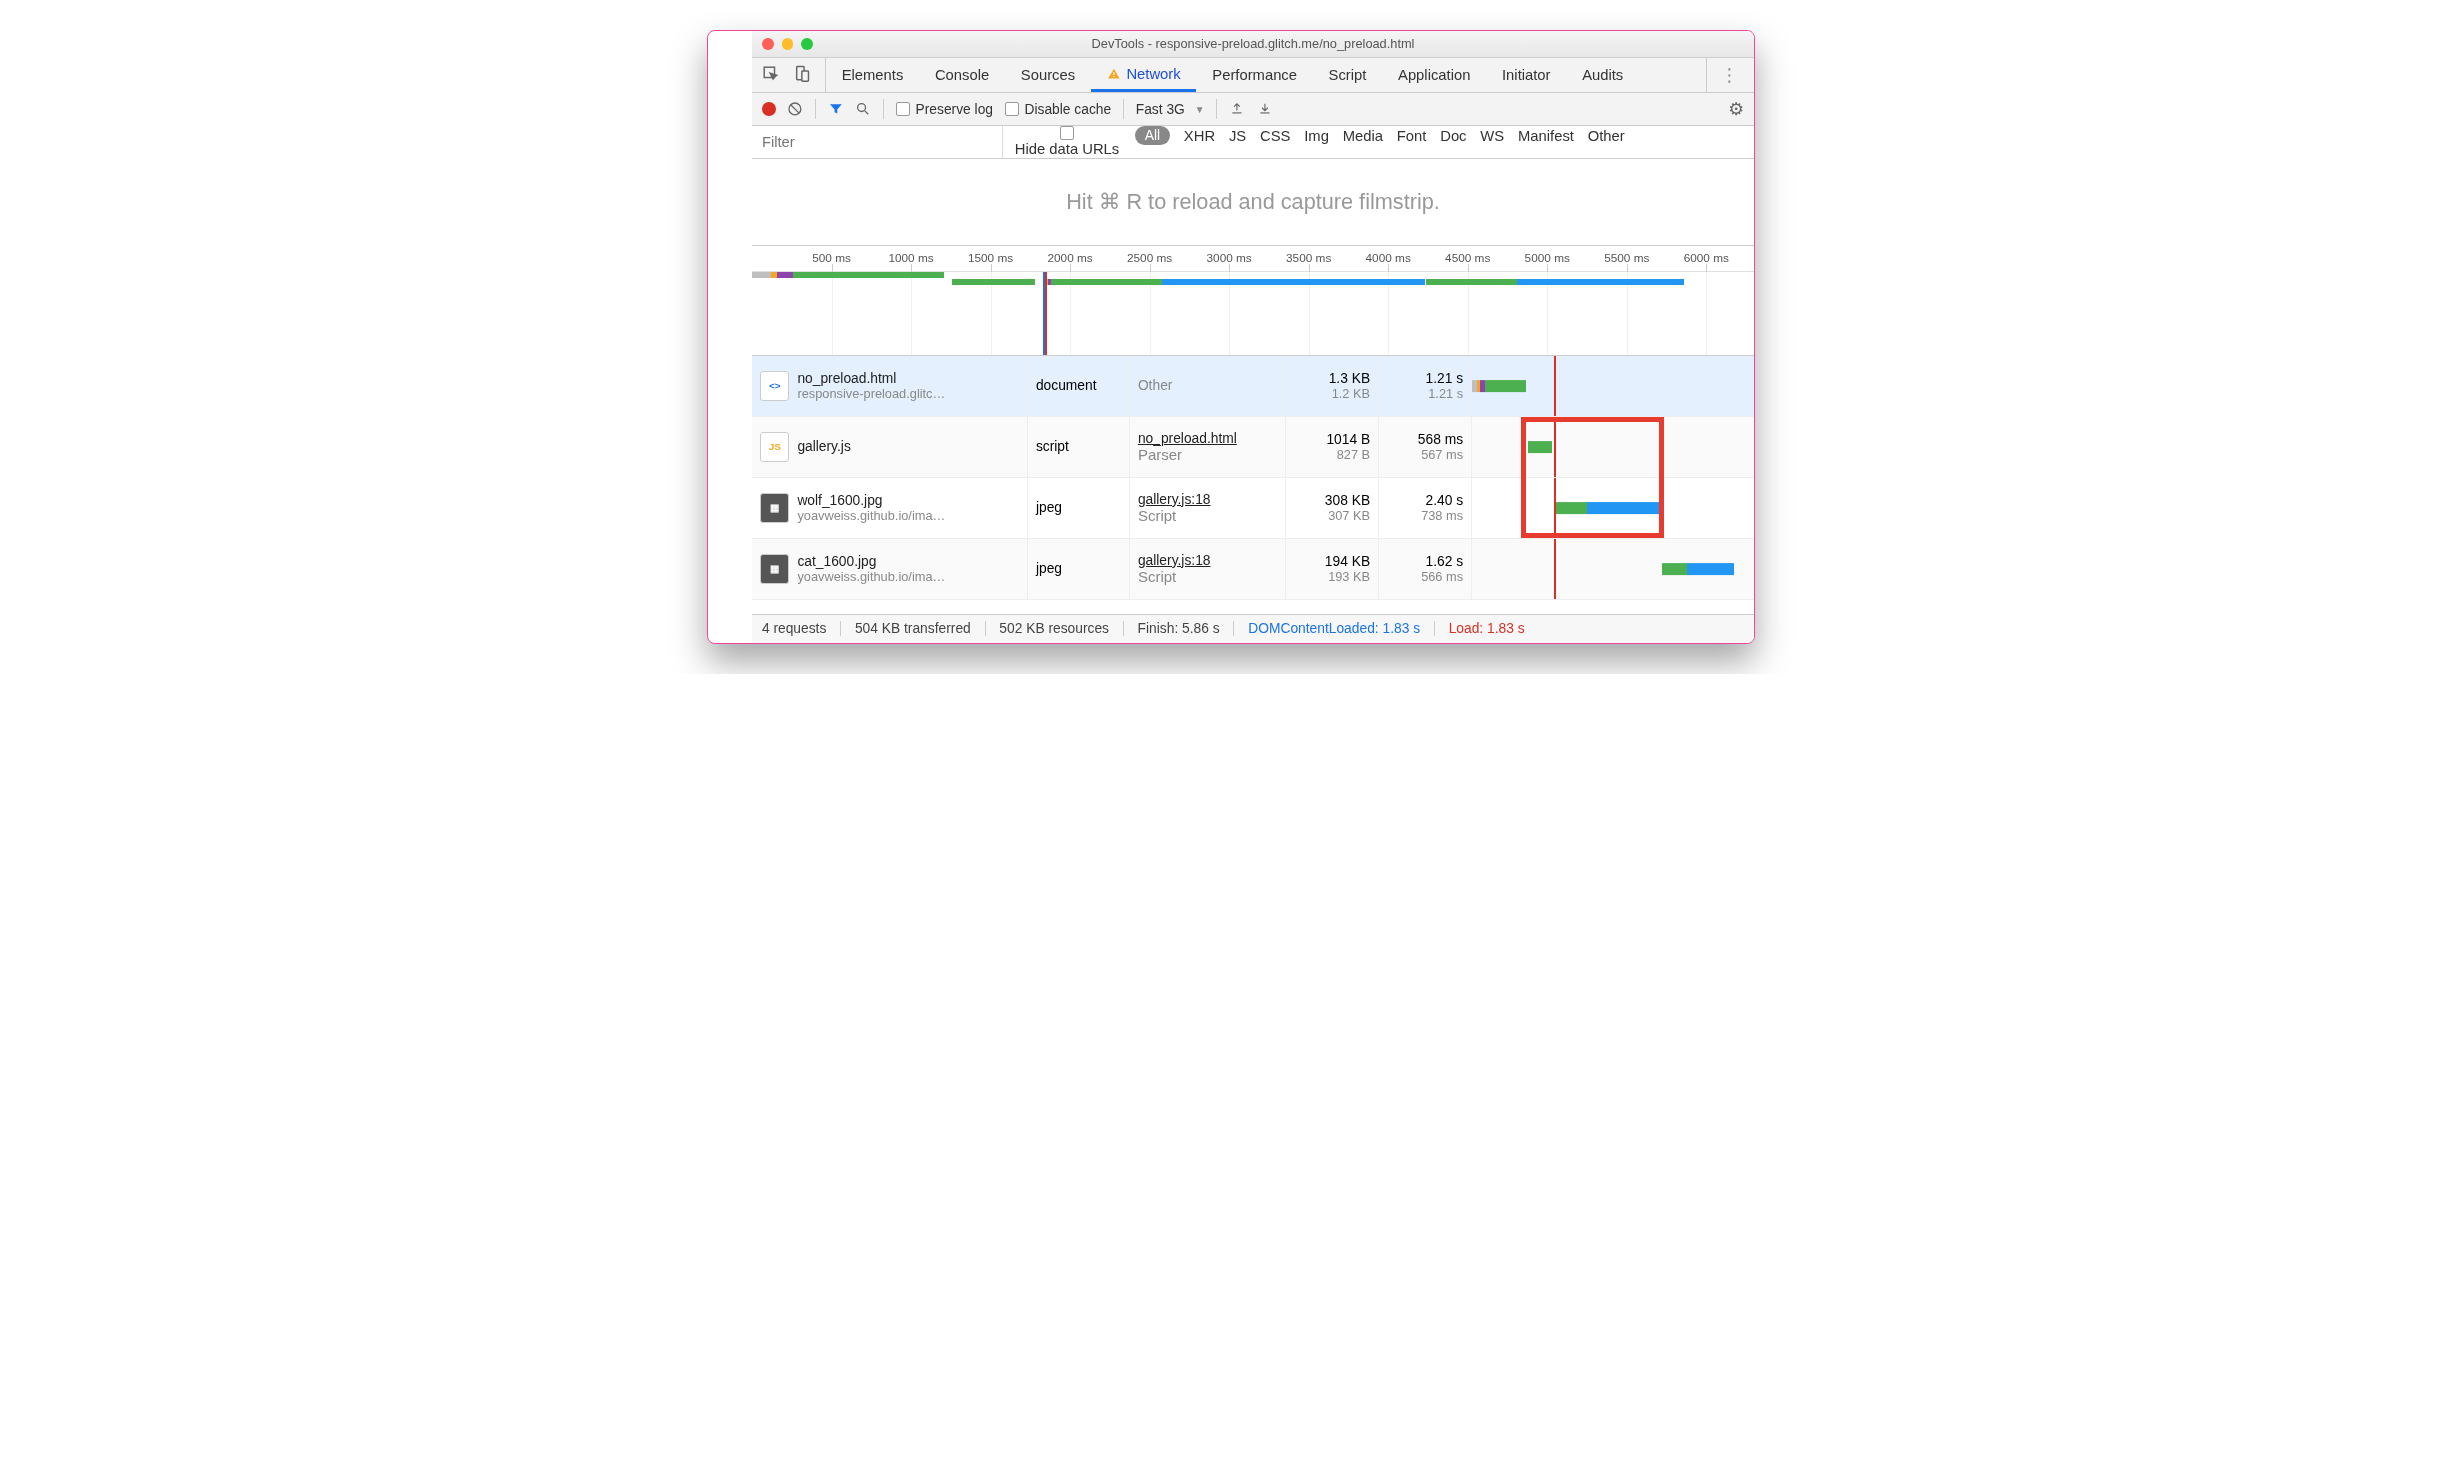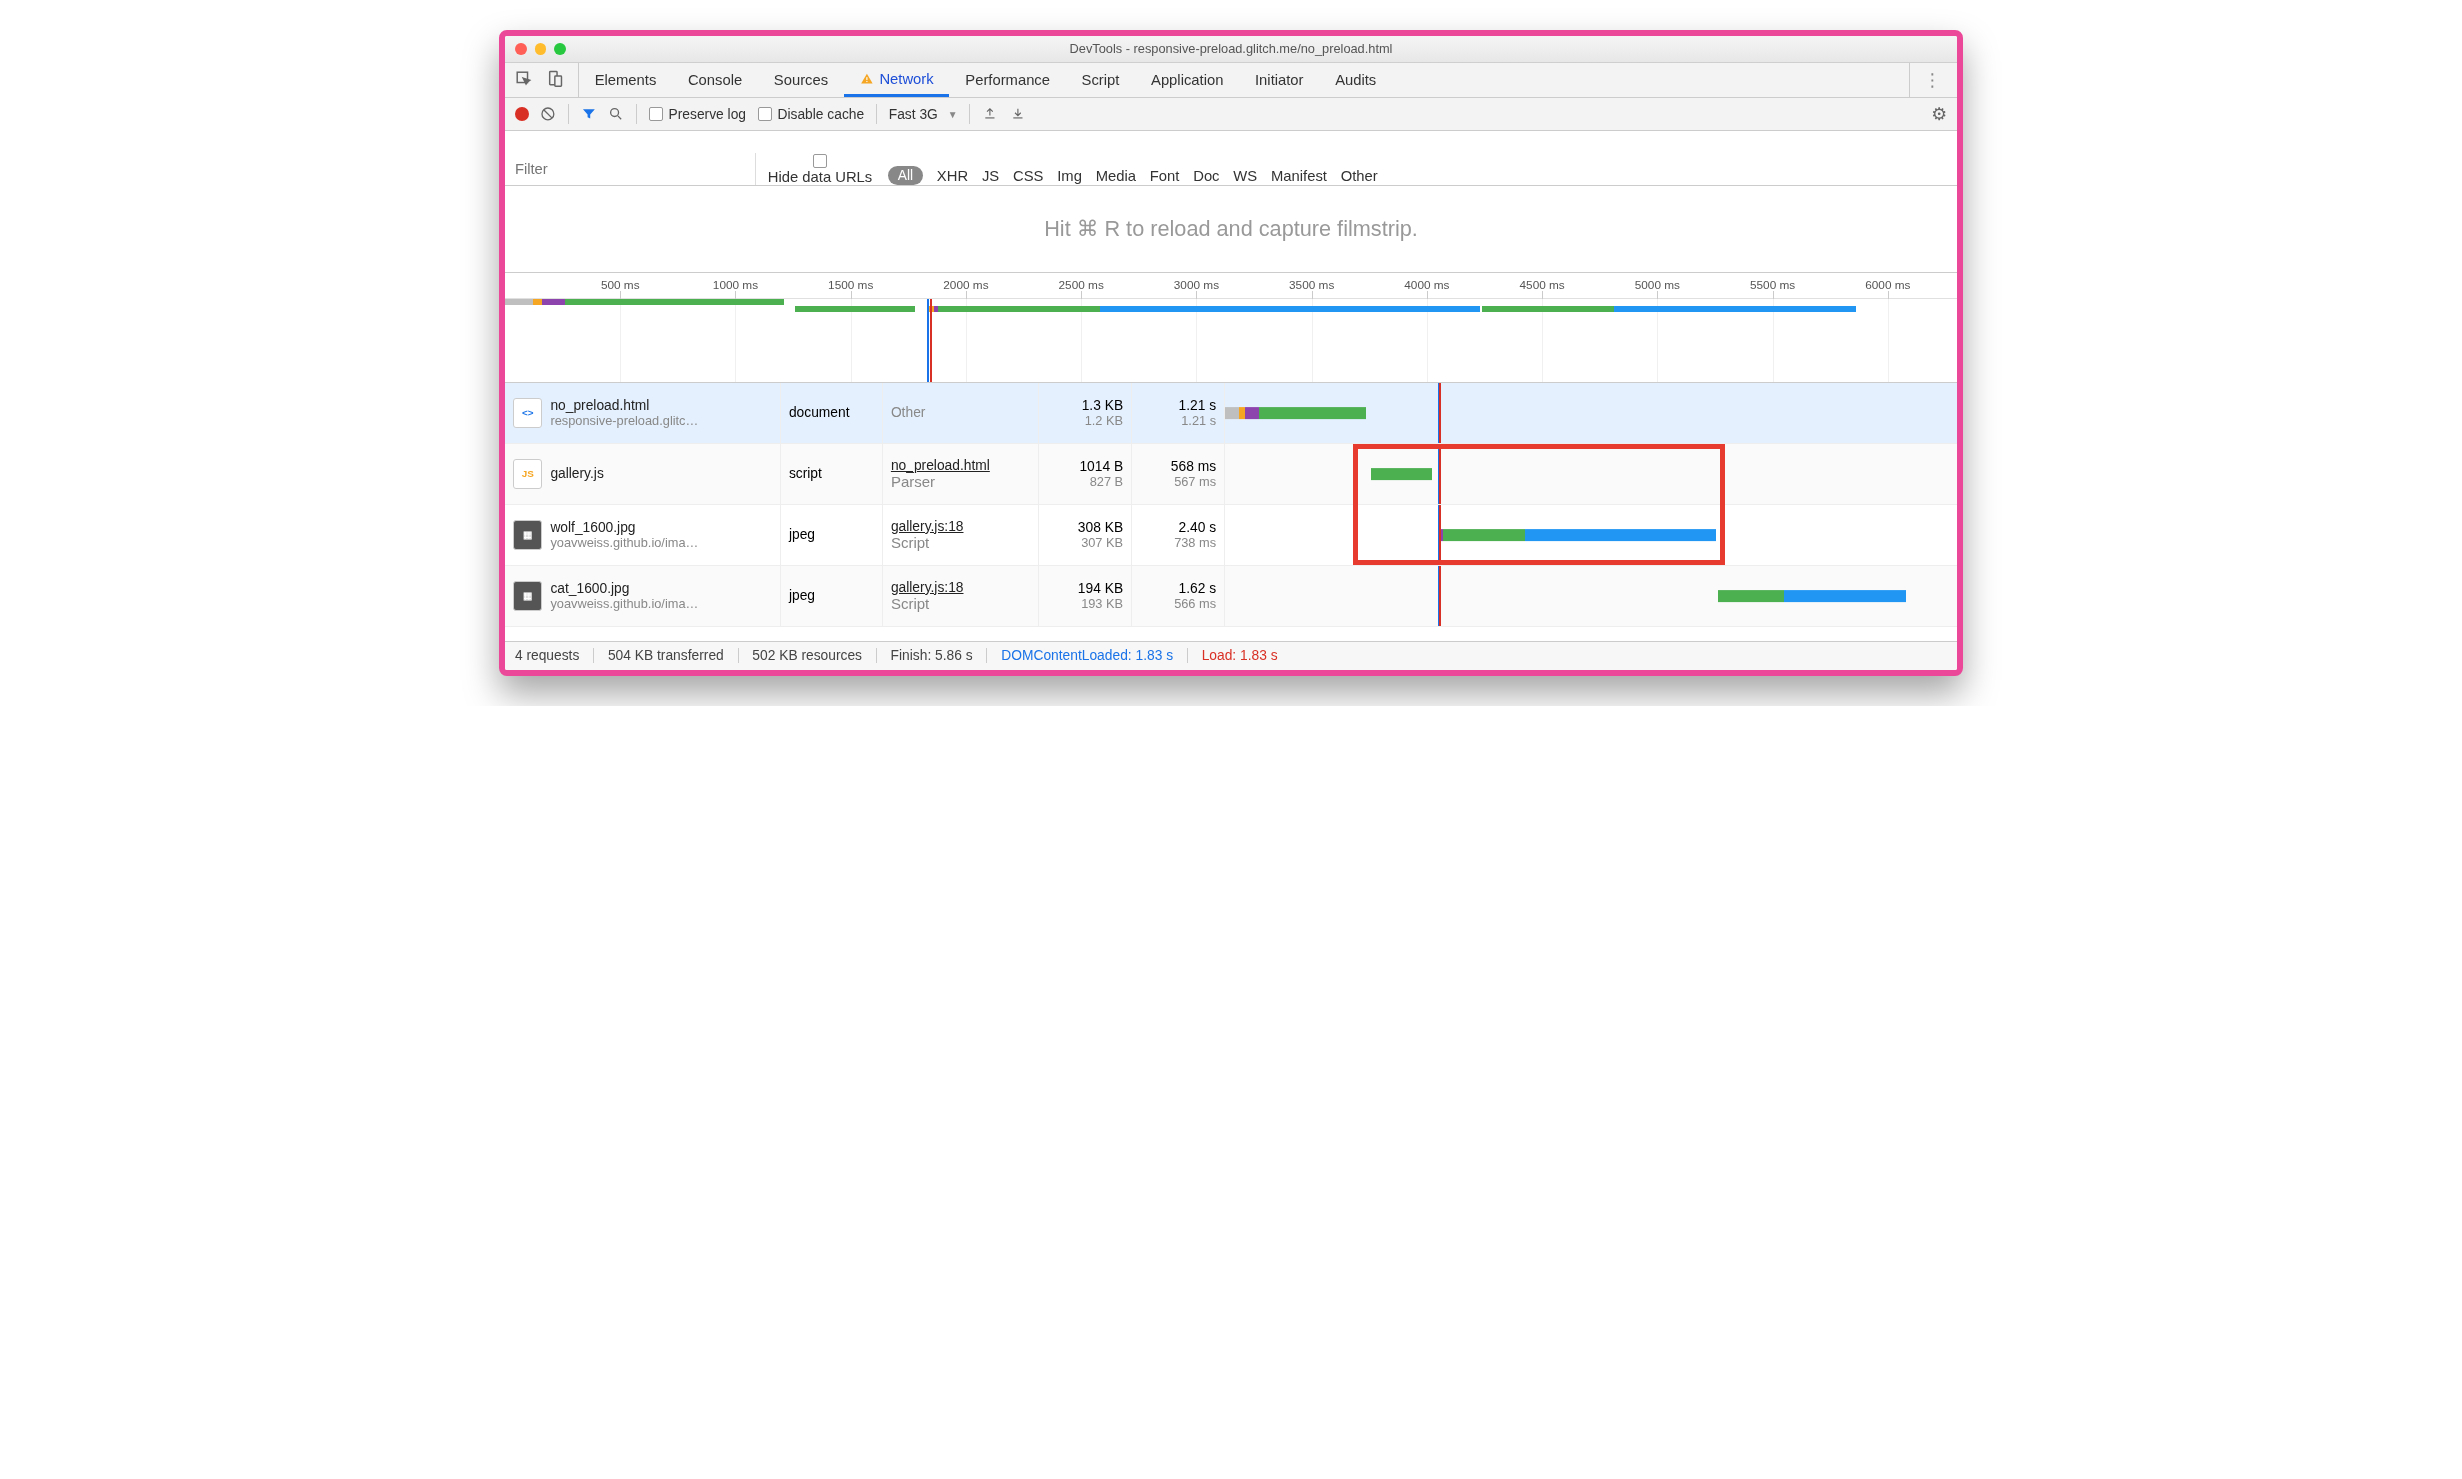--- a/index.html
+++ b/index.html
@@ -1,17 +1,17 @@
 <!DOCTYPE html>
 <html><head>
 <meta charset="utf-8">
 <style>
   * { box-sizing: border-box; margin:0; padding:0; font-family: -apple-system, BlinkMacSystemFont, "Segoe UI", Helvetica, Arial, sans-serif; }
   body { background:#fff; }
-  .window { width:1464px; margin:29.6px auto; border:6px solid #ec4899; border-radius:7.9px; box-shadow:0 17.7px 35px rgba(0,0,0,0.35); overflow:hidden; background:#fff; }
+  .window { width:1048px; margin:29.6px auto; border:1px solid #ec4899; border-radius:7.9px; box-shadow:0 17.7px 35px rgba(0,0,0,0.35); overflow:hidden; background:#fff;padding-left:44px; }
   
   .titlebar { height:27.6px; background:linear-gradient(#f5f5f5,#e7e7e7); border-bottom:1px solid #cfcfcf; display:flex; align-items:center; position:relative; }
   .traffic { display:flex; gap:7.9px; margin-left:9.9px; }
   .traffic span { width:11.8px; height:11.8px; border-radius:50%; }
   .t-red{background:#ff5f57;} .t-yel{background:#ffbd2e;} .t-grn{background:#28c940;}
   .titletext { position:absolute; left:0; right:0; text-align:center; font-size:12.8px; color:#555; pointer-events:none;}
   
   .tabstrip { height:35px; background:#f3f3f3; border-bottom:1px solid #ccc; display:flex; align-items:center; font-size:14.8px; color:#333; }
   .tabstrip .leadicons { display:flex; align-items:center; gap:13.8px; padding:0 13.8px 0 9.9px; border-right:1px solid #ccc; height:100%; }
   .leadicons svg{width:17.7px;height:17.7px;}
@@ -24,21 +24,21 @@
   .toolbar { height:33px; background:#f3f3f3; border-bottom:1px solid #ccc; display:flex; align-items:center; padding:0 9.9px; gap:11.8px; font-size:13.8px; color:#333; }
   .toolbar .rec{width:13.8px;height:13.8px;border-radius:50%;background:#d93025;}
   .toolbar .ico{width:15.8px;height:15.8px;color:#666;display:flex;align-items:center;justify-content:center;}
   .toolbar .sep{width:1px;height:19.7px;background:#ccc;}
   .toolbar .chk{display:flex;align-items:center;gap:5.9px;}
   .toolbar .chk .box{width:13.8px;height:13.8px;border:1px solid #999;border-radius:2px;background:#fff;}
   .toolbar .throttle{display:flex;align-items:center;gap:9.9px;border:0;}
   .toolbar .throttle .dd{color:#888;font-size:9.9px;}
   .toolbar .gear{margin-left:auto;color:#666;font-size:17.7px;}
   
-  .filterbar { height:33px; border-bottom:1px solid #ccc; display:flex; align-items:flex-end; font-size:14.8px; color:#333;margin-top:22px; }
+  .filterbar { height:33px; border-bottom:1px solid #ccc; display:flex; align-items:flex-start; font-size:14.8px; color:#333; }
   .filterbar .finput { flex:0 0 251px; border-right:1px solid #ddd; height:100%; display:flex; align-items:center; }
   .filterbar .finput input{border:none;outline:none;font-size:14.8px;color:#888;padding:0 9.9px;width:100%;background:transparent;}
   .filterbar .chk{display:flex;align-items:center;gap:1px;padding:0 11.8px;flex-direction:column;}
   .filterbar .chk .box{width:13.8px;height:13.8px;border:1px solid #999;border-radius:2px;background:#fff;}
   .filterbar .types{display:flex;align-items:center;gap:13.8px;padding-left:3.9px;}
   .filterbar .types .pill{background:#888;color:#fff;border-radius:9.9px;padding:2px 9.9px;font-size:13.8px;}
   
   .filmstrip { height:87px; display:flex; align-items:center; justify-content:center; color:#999; font-size:21.7px; border-bottom:1px solid #ccc;}
   
   .overview { border-bottom:1px solid #ccc; }

